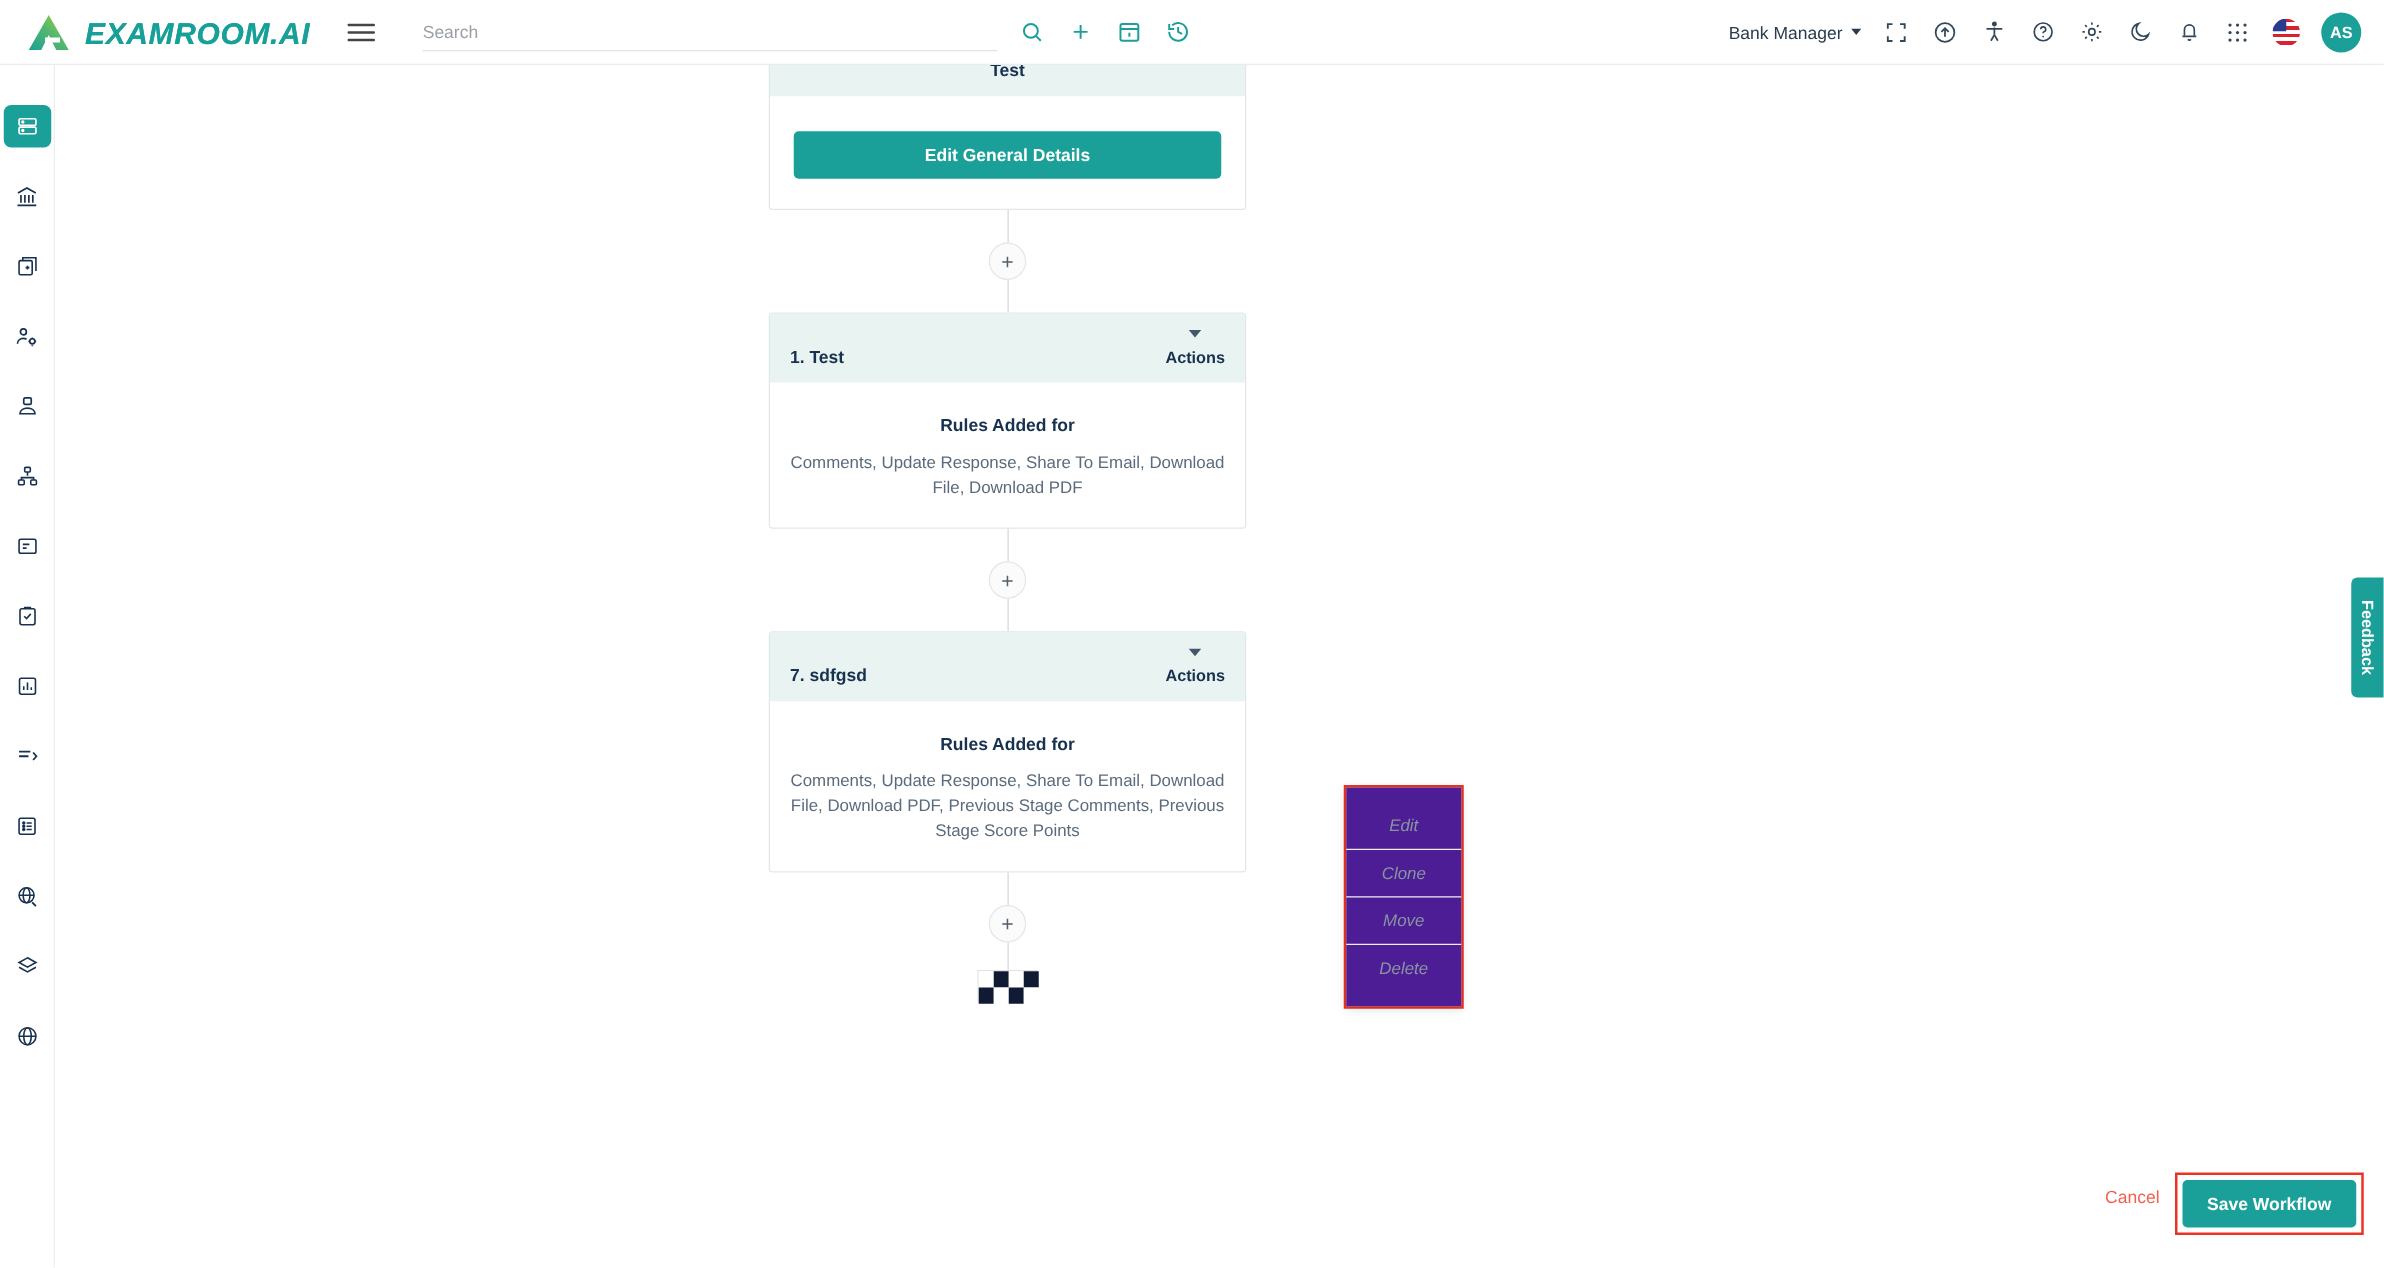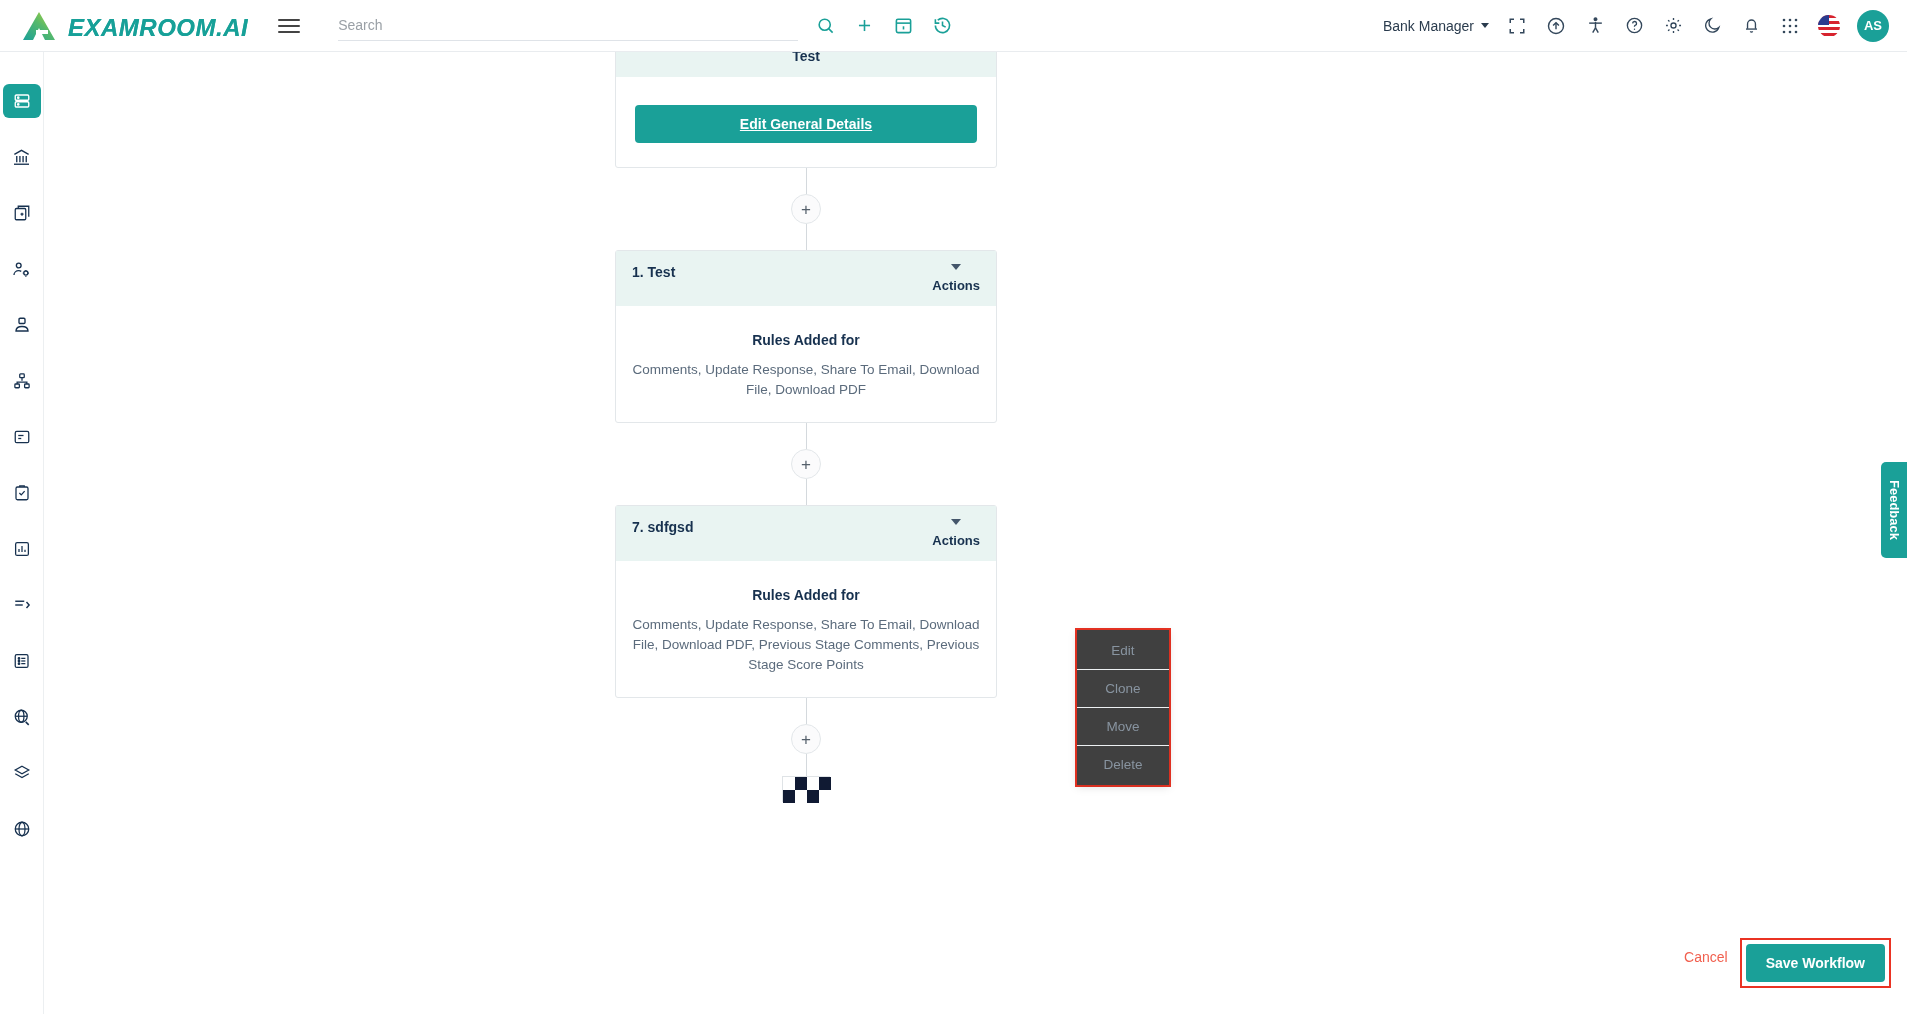--- a/index.html
+++ b/index.html
@@ -75,62 +75,62 @@
 
   
   .canvas { position:absolute; top:52px; left:44px; width:1863px; height:962px; background:#fff; overflow:hidden; }
 
   .flow { position:absolute; left:571px; top:0; width:382px; }
 
   .card { width:382px; border:1px solid #e3e7ea; background:#fff; border-radius:3px; }
   .card-head {
     background:#e9f4f2; padding:13px 16px; text-align:center;
     font-size:14px; font-weight:bold; color:#17314f;
-    display:flex; align-items:flex-start; justify-content:center; position:relative;
+    display:flex; align-items:flex-end; justify-content:center; position:relative;
   }
   .card-head.with-actions { justify-content:flex-start; }
   .card-head .title { font-size:14px; font-weight:bold; color:#17314f; }
   .actions-btn {
     margin-left:auto; display:flex; align-items:center; gap:8px;
     font-size:13px; font-weight:bold; color:#17314f; cursor:pointer;flex-direction:column;
   }
   .chev-down { width:0;height:0;border-left:5px solid transparent;border-right:5px solid transparent;border-top:6px solid #44566b; }
 
   .card-body { padding:26px 16px 22px 16px; text-align:center; }
   .rules-title { font-size:14px; font-weight:bold; color:#17314f; margin-bottom:12px; }
   .rules-list { font-size:13.5px; color:#5b6b7c; line-height:20px; }
 
   .btn-primary {
     display:block; width:342px; margin:22px auto 0 auto;
     background:#1aa098; color:#fff; border:none; border-radius:4px;
     padding:11px 14px; font-size:14px; font-weight:bold; cursor:pointer;
     font-family:"Liberation Sans", sans-serif;
-    text-decoration:underline;
   }
 
   .connector { width:1px; background:#d4d9dd; margin:0 auto; height:26px; }
   .plus-node {
     width:30px;height:30px;border-radius:50%;background:#fbfbfc;border:1px solid #e3e7ea;
     margin:0 auto; display:flex;align-items:center;justify-content:center;
     color:#55606b; font-size:17px; cursor:pointer; line-height:1;
   }
 
   .flag-icon { margin:0 auto; width:48px; height:26px; display:grid;
     grid-template-columns:repeat(4,12px); grid-template-rows:repeat(2,13px);
     border:1px solid #dfe3e6; }
   .flag-icon span { display:block; }
   .flag-icon .d { background:#101a33; }
   .flag-icon .l { background:#ffffff; }
 
   
   .menu-wrap { position:absolute; left:1075px; top:628px; z-index:50; }
   .menu-outline { border:2px solid #ea3323; padding:0; background:#fff; }
   .menu {
-    width:92px; background:#404040; box-shadow:0 2px 9px rgba(0,0,0,.13);
-    padding:2px 0;
+    width:92px; background:#4c1d95; box-shadow:0 2px 9px rgba(0,0,0,.13);
+    padding:12px 0;
+    font-style:italic;
   }
   .menu-item {
     padding:11px 4px; text-align:center; font-size:13.5px; color:#8894a0; cursor:pointer;
   }
   .menu-item + .menu-item { border-top:1px solid #edf0f2; }
 
   
   .bottom-bar { position:absolute; right:16px; bottom:26px; display:flex; align-items:center; gap:12px; z-index:45; }
   .link-cancel { font-size:14px; color:#f1604f; cursor:pointer; }
   .save-outline { border:2px solid #ea3323; padding:4px;margin-top:12px; }

